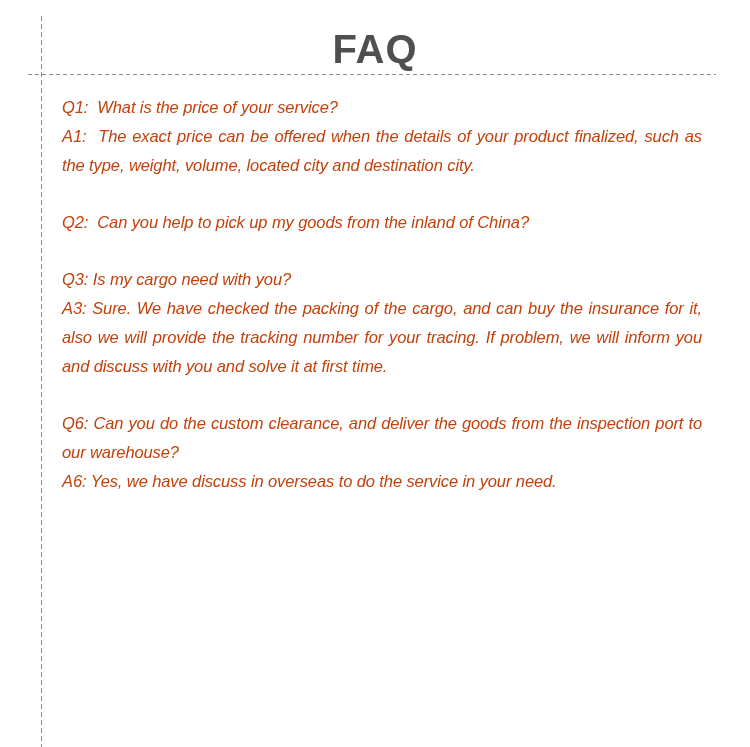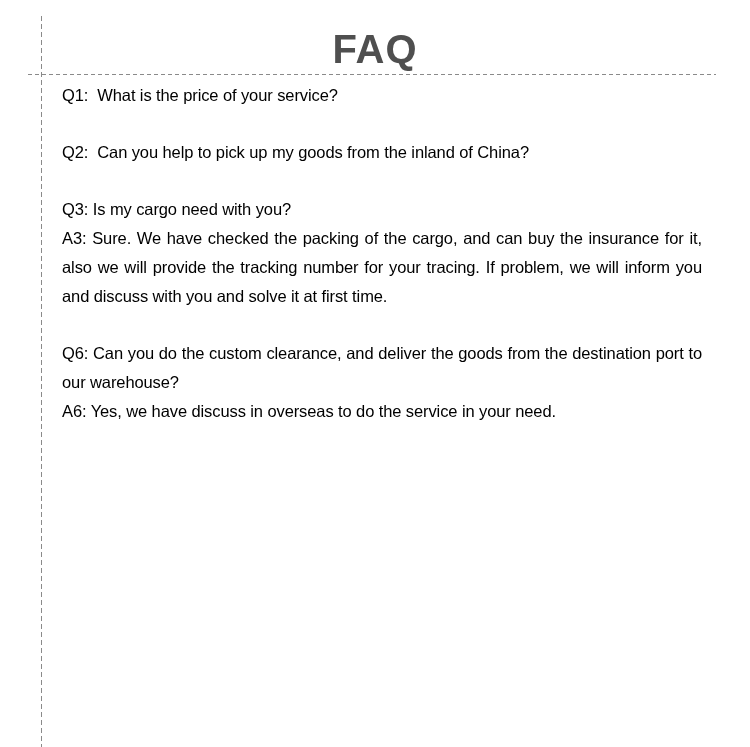--- a/index.html
+++ b/index.html
@@ -52,26 +52,27 @@
     background: repeating-linear-gradient(
       to right,
       #8a8a8a 0px, #8a8a8a 4px,
       transparent 4px, transparent 7px
     );
   }
   
   .content {
     position: absolute;
     left: 62px;
-    top: 81px;
+    top: 93px;
     width: 640px;
-    color: #000000;
+    color: #c2410c;
     font-size: 16.5px;
     line-height: 29px;
     letter-spacing: -0.1px;
+    font-style: italic;
   }
   .qa-block { margin-bottom: 28px; }
   .qa-block:last-child { margin-bottom: 0; }
   .q-line, .a-line {
     text-align: justify;
   }
 </style>
 </head>
 <body>
 
@@ -80,32 +81,33 @@
   <div class="v-guide"></div>
 
   <h1 class="title">FAQ</h1>
 
   <div class="h-divider"></div>
 
   <div class="content">
 
     <div class="qa-block">
       <p class="q-line">Q1:&nbsp; What is the price of your service?</p>
+      <p class="a-line">A1:&nbsp; The exact price can be offered when the details of your product finalized, such as the type, weight, volume, located city and destination city.</p>
     </div>
 
     <div class="qa-block">
       <p class="q-line">Q2:&nbsp; Can you help to pick up my goods from the inland of China?</p>
     </div>
 
     <div class="qa-block">
       <p class="q-line">Q3: Is my cargo need with you?</p>
       <p class="a-line">A3: Sure. We have checked the packing of the cargo, and can buy the insurance for it, also we will provide the tracking number for your tracing. If problem, we will inform you and discuss with you and solve it at first time.</p>
     </div>
 
 
 
     <div class="qa-block">
-      <p class="q-line">Q6: Can you do the custom clearance, and deliver the goods from the destination port to our warehouse?</p>
+      <p class="q-line">Q6: Can you do the custom clearance, and deliver the goods from the inspection port to our warehouse?</p>
       <p class="a-line">A6: Yes, we have discuss in overseas to do the service in your need.</p>
     </div>
 
   </div>
 </div>
 
 </body></html>

